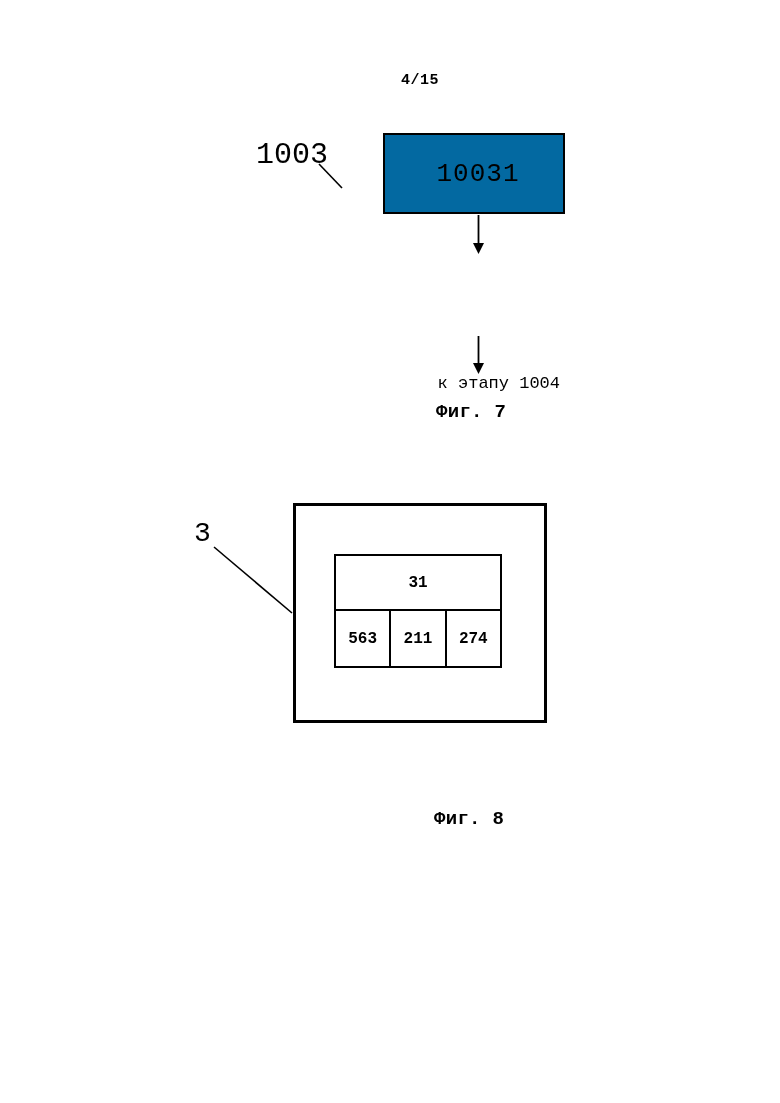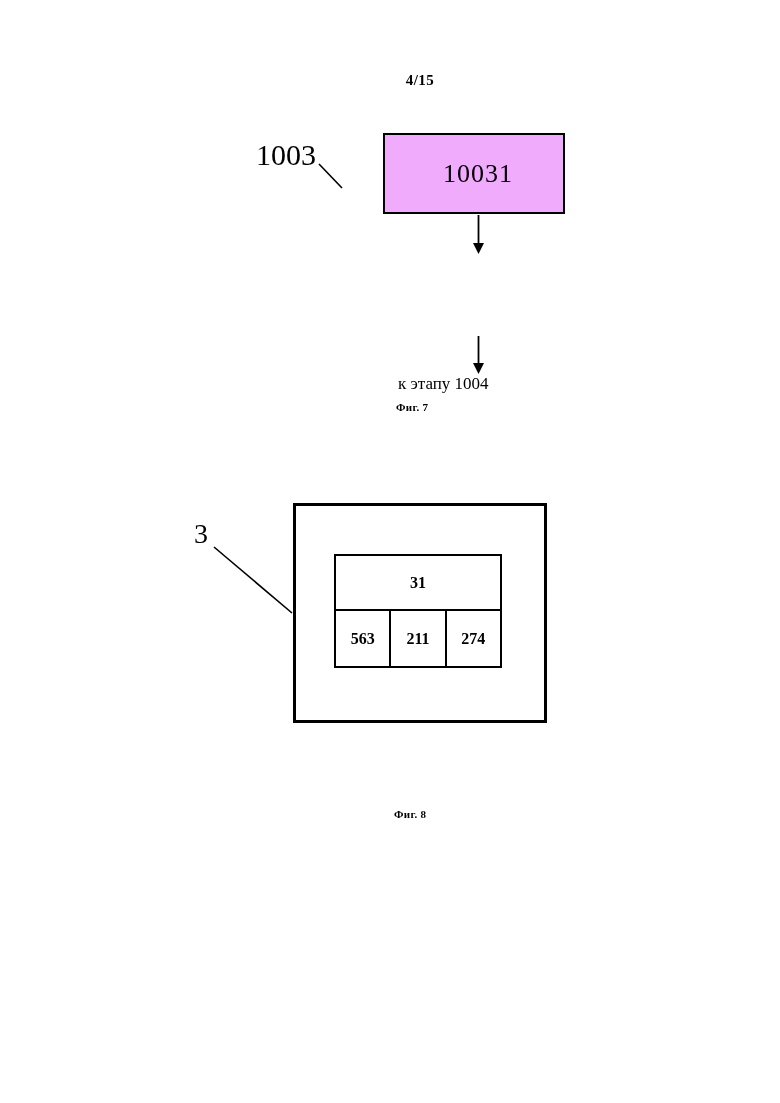--- a/index.html
+++ b/index.html
@@ -2,21 +2,21 @@
 <html><head>
 <meta charset="utf-8">
 <style>
   * { margin: 0; padding: 0; box-sizing: border-box; }
   html, body { background: #ffffff; }
   .page {
     position: relative;
     width: 780px;
     height: 1103px;
     background: #ffffff;
-    font-family: Liberation Serif, serif;
+    font-family: Liberation Mono, monospace;
     color: #000000;
     overflow: hidden;
   }
   .abs { position: absolute; }
   .page-number {
     left: 370px; top: 72px; width: 100px;
     text-align: center;
     font-size: 15px; font-weight: bold;
     letter-spacing: 0.5px;
   }
@@ -24,36 +24,37 @@
     left: 256px; top: 138px;
     font-size: 30px;
   }
   .ref-label-3 {
     left: 194px; top: 518px;
     font-size: 28px;
   }
   .flow-box {
     left: 383px; width: 182px;
     border: 2px solid #000;
-    background: #f0abfc;
+    background: #0369a1;
     display: flex; align-items: center; justify-content: center;
     font-size: 26px;
     letter-spacing: 1px;
     padding-left: 8px;
   }
   .flow-box-1 { top: 133px; height: 81px; }
   .flow-box-2 { top: 253px; height: 83px; }
   .exit-label {
     left: 398px; top: 374px; width: 162px;
-    text-align: left;
+    text-align: right;
     font-size: 17px;
   }
   .caption {
-    font-size: 11px; font-weight: bold;
+    font-size: 19px; font-weight: bold;
     letter-spacing: 0.3px;
+    margin-left: 40px;
   }
   .caption-fig7 { left: 396px; top: 401px; }
   .caption-fig8 { left: 394px; top: 808px; }
   .big-square {
     left: 293px; top: 503px; width: 254px; height: 220px;
     border: 3px solid #000;
     background: #fff;
   }
   .inner-grid {
     left: 334px; top: 554px; width: 168px;

